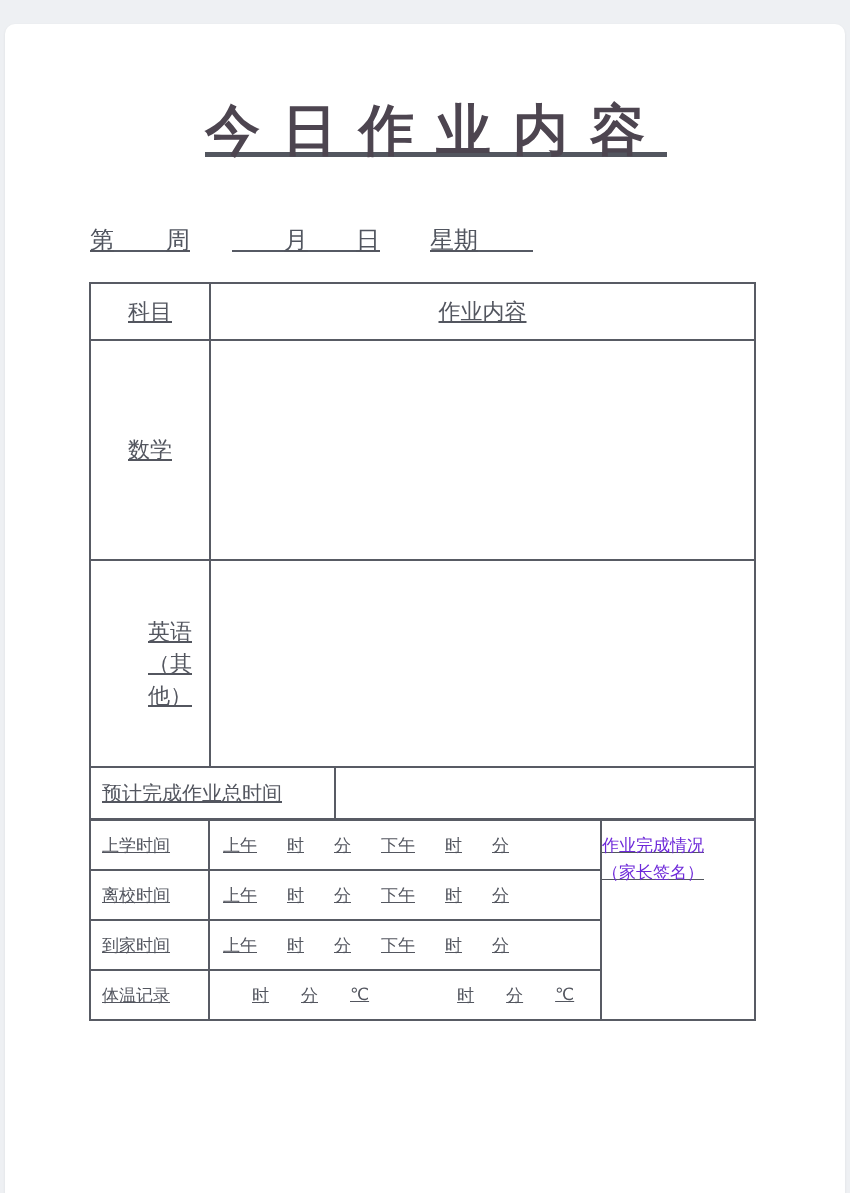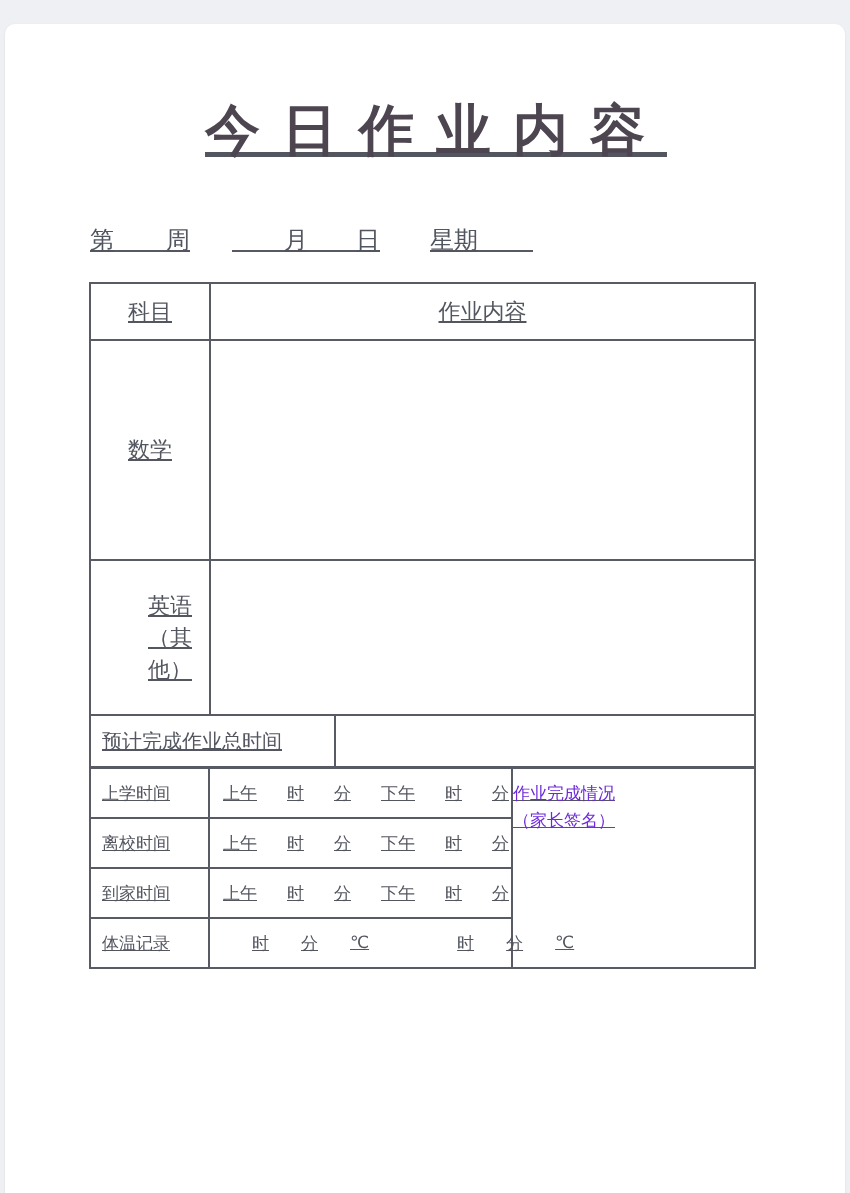--- a/index.html
+++ b/index.html
@@ -39,28 +39,28 @@
     margin-left:84px; width:667px;
   }
   td, th { border:2px solid #585b64; font-weight:normal; }
   .main-table { margin-top:26px; }
   .main-table .hdr { height:57px; font-size:22px; text-align:center; color:#53565f; }
   .subject-cell {
     width:120px; text-align:center; font-size:22px; line-height:32px; color:#53565f;
   }
   .row-cn td { height:174px; }
   .row-ma td { height:220px; }
-  .row-en td { height:155px;padding-left:40px; }
+  .row-en td { height:207px;padding-left:40px; }
   .est-table { margin-top:-2px; }
   .est-table td { height:52px; }
   .est-label { width:245px; font-size:20px; padding-left:11px; color:#53565f; }
   .sched-table { margin-top:-1px; }
   .sched-table td { height:50px; font-size:17px; }
   .sched-label { width:119px; padding-left:11px; }
-  .time-cell { width:303px; }
+  .time-cell { width:392px; }
   .time-flex { display:flex; align-items:center; padding-left:13px; }
   .time-flex .grp { display:flex; }
   .time-flex .grp span { margin-right:30px; }
   .time-flex .grp span:last-child { margin-right:0; }
   .time-flex .grp2 { margin-left:30px; }
   .temp .time-flex { padding-left:42px; }
   .temp .time-flex .grp span { margin-right:32px; }
   .temp .time-flex .grp2 { margin-left:56px; }
   .sign-cell {
     vertical-align:top; text-align:left; font-size:17px;

